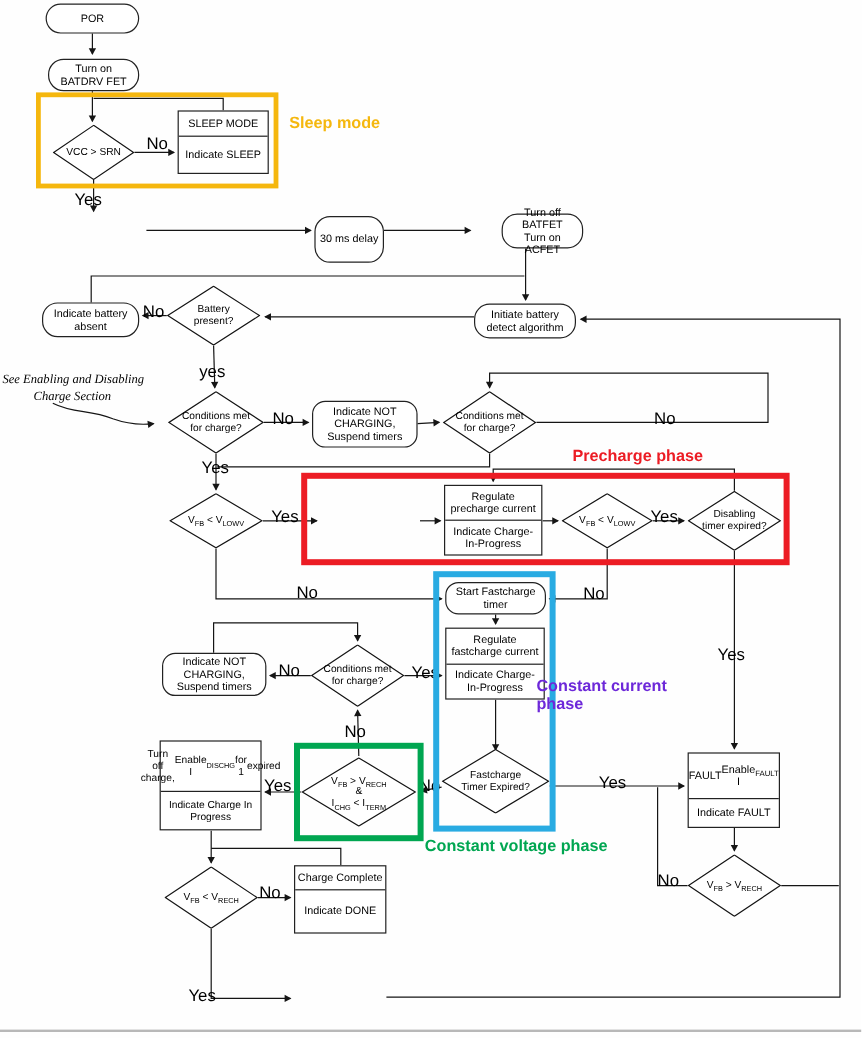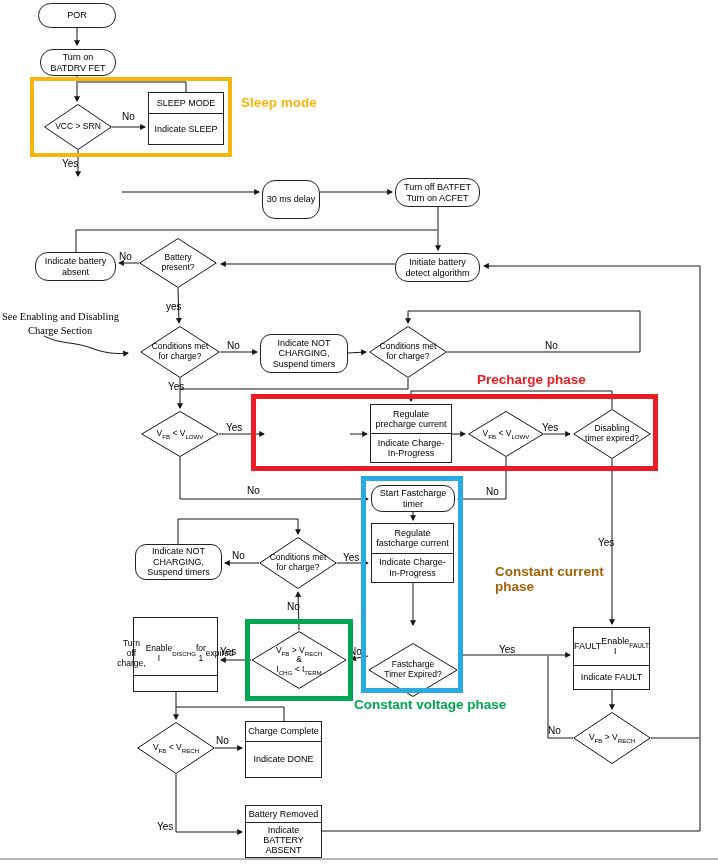--- a/index.html
+++ b/index.html
@@ -15,22 +15,22 @@
   .proc { background:#fff; border:1px solid #222; flex-direction:column; align-items:stretch; white-space:normal; }
   .proc > div { display:flex; align-items:center; justify-content:center; text-align:center;
                 white-space:pre-line; padding:1px 2px; flex:1; }
   .proc > div.sep { border-bottom:1px solid #222; }
   .diamond { background:transparent; }
   .diamond > svg { position:absolute; inset:0; width:100%; height:100%; }
   .dtext { position:relative; z-index:1; font-size:8.5px; line-height:1.12; }
   sub { font-size:0.72em; line-height:0; }
   .hl { position:absolute; z-index:4; border-style:solid; background:transparent; pointer-events:none; }
   .phase-label { position:absolute; z-index:5; font-weight:bold; font-size:13.5px; line-height:1.1; white-space:pre-line; }
-  .el { position:absolute; z-index:3; font-size:10px; }
-  .note { position:absolute; z-index:2; font-family:"Liberation Serif", serif; font-size:10.5px; }
+  .el { position:absolute; z-index:3; font-size:14px; }
+  .note { position:absolute; z-index:2; font-family:"Liberation Serif", serif; font-style:italic; font-size:10.5px; }
   .bottom-edge { position:absolute; left:0; top:858px; width:718px; height:2px; background:#b8b8b8; z-index:0; }
   .small-font { font-size:8.5px; }
 </style>
 </head>
 <body>
 
 <div class="canvas">
 
   <svg class="edges" width="718" height="865" viewBox="0 0 718 865">
     <defs>
@@ -85,21 +85,21 @@
 
   <div class="hl" style="left: 30px; top: 77px; width: 202px; height: 80px; border-width: 4px; border-color: rgb(245, 183, 14);"></div>
   <div class="hl" style="left: 251px; top: 394px; width: 407px; height: 77px; border-width: 5px; border-color: rgb(236, 28, 36);"></div>
   <div class="hl" style="left: 361px; top: 476px; width: 102px; height: 217px; border-width: 5px; border-color: rgb(41, 171, 226);"></div>
   <div class="hl" style="left: 245px; top: 619px; width: 108px; height: 82px; border-width: 5px; border-color: rgb(0, 166, 81);"></div>
 
   <div class="node stadium" style="left:38px;top:3px;width:78px;height:25px">POR</div>
   <div class="node stadium" style="left:40px;top:49px;width:76px;height:27px">Turn on
 BATDRV FET</div>
   <div class="node stadium" style="left:262px;top:180px;width:58px;height:39px">30 ms delay</div>
-  <div class="node stadium" style="left:395px;top:178px;width:85px;height:29px">Turn off BATFET
+  <div class="node stadium" style="left:418px;top:178px;width:68px;height:29px">Turn off BATFET
 Turn on ACFET</div>
   <div class="node stadium" style="left:395px;top:253px;width:85px;height:29px">Initiate battery
 detect algorithm</div>
   <div class="node stadium" style="left:35px;top:252px;width:81px;height:29px">Indicate battery
 absent</div>
   <div class="node stadium rounded-lg" style="left:260px;top:334px;width:88px;height:39px">Indicate NOT
 CHARGING,
 Suspend timers</div>
   <div class="node stadium rounded-lg" style="left:371px;top:485px;width:84px;height:27px">Start Fastcharge
 timer</div>
@@ -118,34 +118,31 @@
 In-Progress</div>
   </div>
   <div class="node proc" style="left:371px;top:523px;width:83px;height:60px">
     <div class="sep">Regulate
 fastcharge current</div>
     <div>Indicate Charge-
 In-Progress</div>
   </div>
   <div class="node proc small-font" style="left:133px;top:617px;width:85px;height:75px">
     <div class="sep" style="flex:0 0 58%"><span>Turn off charge,</span><br><span>Enable I</span><sub>DISCHG</sub><span> for 1</span><br><span>expired</span></div>
+    <div>Indicate Charge In
+Progress</div>
   </div>
   <div class="node proc" style="left:573px;top:627px;width:77px;height:63px">
     <div class="sep" style="flex:0 0 62%"><span>FAULT</span><br><span>Enable I</span><sub>FAULT</sub></div>
     <div>Indicate FAULT</div>
   </div>
   <div class="node proc" style="left:245px;top:721px;width:77px;height:57px">
     <div class="sep" style="flex:0 0 36%">Charge Complete</div>
     <div>Indicate DONE</div>
   </div>
-  <div class="node proc" style="left:245px;top:805px;width:77px;height:53px">
-    <div class="sep" style="flex:0 0 34%">Battery Removed</div>
-    <div>Indicate BATTERY
-ABSENT</div>
-  </div>
 
   <div class="node diamond" style="left:44px;top:104px;width:68px;height:46px">
     <svg viewBox="0 0 100 100" preserveAspectRatio="none">
         <polygon points="50,1 99,50 50,99 1,50" fill="#fff" stroke="#151515" vector-effect="non-scaling-stroke"></polygon>
       </svg>
     <span class="dtext">VCC &gt; SRN</span>
   </div>
   <div class="node diamond" style="left:139px;top:238px;width:78px;height:50px">
     <svg viewBox="0 0 100 100" preserveAspectRatio="none">
         <polygon points="50,1 99,50 50,99 1,50" fill="#fff" stroke="#151515" vector-effect="non-scaling-stroke"></polygon>
@@ -186,21 +183,21 @@
     <span class="dtext">Disabling
 timer expired?</span>
   </div>
   <div class="node diamond" style="left:259px;top:537px;width:78px;height:52px">
     <svg viewBox="0 0 100 100" preserveAspectRatio="none">
         <polygon points="50,1 99,50 50,99 1,50" fill="#fff" stroke="#151515" vector-effect="non-scaling-stroke"></polygon>
       </svg>
     <span class="dtext">Conditions met
 for charge?</span>
   </div>
-  <div class="node diamond" style="left:368px;top:643px;width:90px;height:54px">
+  <div class="node diamond" style="left:368px;top:624px;width:90px;height:54px">
     <svg viewBox="0 0 100 100" preserveAspectRatio="none">
         <polygon points="50,1 99,50 50,99 1,50" fill="#fff" stroke="#151515" vector-effect="non-scaling-stroke"></polygon>
       </svg>
     <span class="dtext">Fastcharge
 Timer Expired?</span>
   </div>
   <div class="node diamond" style="left:251px;top:631px;width:96px;height:58px">
     <svg viewBox="0 0 100 100" preserveAspectRatio="none">
         <polygon points="50,1 99,50 50,99 1,50" fill="#fff" stroke="#151515" vector-effect="non-scaling-stroke"></polygon>
       </svg>
@@ -214,21 +211,21 @@
   </div>
   <div class="node diamond" style="left:137px;top:722px;width:78px;height:52px">
     <svg viewBox="0 0 100 100" preserveAspectRatio="none">
         <polygon points="50,1 99,50 50,99 1,50" fill="#fff" stroke="#151515" vector-effect="non-scaling-stroke"></polygon>
       </svg>
     <span class="dtext"><span>V</span><sub>FB</sub><span> &lt; V</span><sub>RECH</sub></span>
   </div>
 
   <span class="phase-label" style="left: 241px; top: 96px; color: rgb(245, 183, 14);">Sleep mode</span>
   <span class="phase-label" style="left: 477px; top: 373px; color: rgb(236, 28, 36);">Precharge phase</span>
-  <span class="phase-label" style="left: 495px; top: 565px; color: #a16207;">Constant current
+  <span class="phase-label" style="left: 447px; top: 565px; color: #6d28d9;">Constant current
 phase</span>
   <span class="phase-label" style="left: 354px; top: 698px; color: rgb(0, 166, 81);">Constant voltage phase</span>
 
   <span class="note" style="left:2px;top:311px">See  Enabling and Disabling</span>
   <span class="note" style="left:28px;top:325px">Charge Section</span>
 
   <span class="el" style="left:122px;top:111px">No</span>
   <span class="el" style="left:62px;top:158px">Yes</span>
   <span class="el" style="left:119px;top:251px">No</span>
   <span class="el" style="left:166px;top:301px">yes</span>

